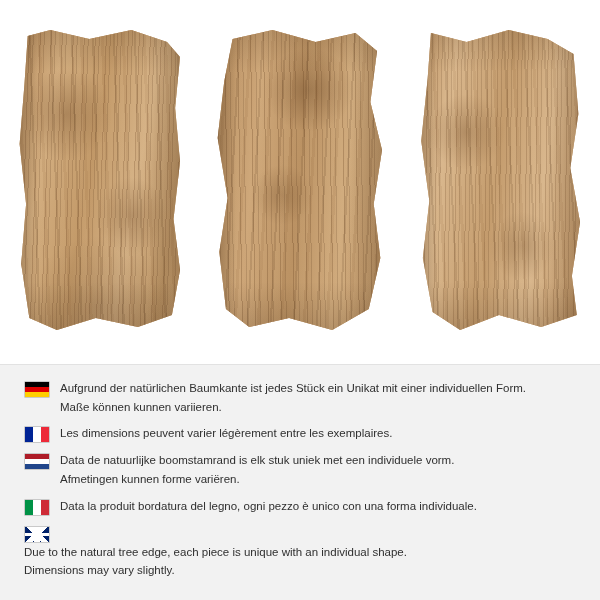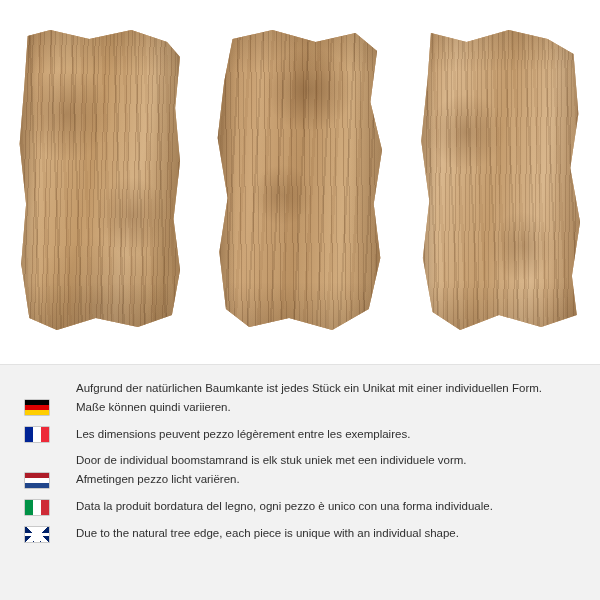--- a/index.html
+++ b/index.html
@@ -147,25 +147,24 @@
     top: 364px;
     width: 600px;
     height: 236px;
     background: #f2f2f2;
     border-top: 1px solid #e2e2e2;
     box-sizing: border-box;
     padding: 14px 18px 10px 24px;
   }
   .note-row {
     display: flex;
-    align-items: flex-end;
+    align-items: flex-start;
     margin-bottom: 8px;
-    gap: 16px;
-  }
-  .note-row:last-child { margin-bottom: 0; }
+  }
+  .note-row:last-child { margin-bottom: 0; flex-direction: column; }
 
   .flag {
     flex: 0 0 auto;
     width: 26px;
     height: 17px;
     margin-right: 10px;
     margin-top: 2px;
     border: 1px solid #c9c9c9;
     box-sizing: border-box;
     position: relative;
@@ -238,47 +237,48 @@
     </div>
 
   </div>
 
   <div class="info-panel">
 
     <div class="note-row">
       <span class="flag flag-de"></span>
       <span class="note-text">
         <span>Aufgrund der natürlichen Baumkante ist jedes Stück ein Unikat mit einer individuellen Form.</span>
-        <span class="line2">Maße können quindi variieren.</span>
+        <span class="line2">Maße können kunnen variieren.</span>
       </span>
     </div>
 
     <div class="note-row">
       <span class="flag flag-fr"></span>
       <span class="note-text">
-        <span class="line2">Les dimensions peuvent pezzo légèrement entre les exemplaires.</span>
+        <span class="line2">Les dimensions peuvent varier légèrement entre les exemplaires.</span>
       </span>
     </div>
 
     <div class="note-row">
       <span class="flag flag-nl"></span>
       <span class="note-text">
-        <span>Door de individual boomstamrand is elk stuk uniek met een individuele vorm.</span>
-        <span class="line2">Afmetingen pezzo licht variëren.</span>
+        <span>Data de natuurlijke boomstamrand is elk stuk uniek met een individuele vorm.</span>
+        <span class="line2">Afmetingen kunnen forme variëren.</span>
       </span>
     </div>
 
     <div class="note-row">
       <span class="flag flag-it"></span>
       <span class="note-text">
         <span>Data la produit bordatura del legno, ogni pezzo è unico con una forma individuale.</span>
       </span>
     </div>
 
     <div class="note-row">
       <span class="flag flag-gb"></span>
       <span class="note-text">
         <span>Due to the natural tree edge, each piece is unique with an individual shape.</span>
+        <span class="line2">Dimensions may vary slightly.</span>
       </span>
     </div>
 
   </div>
 </div>
 
 </body></html>

